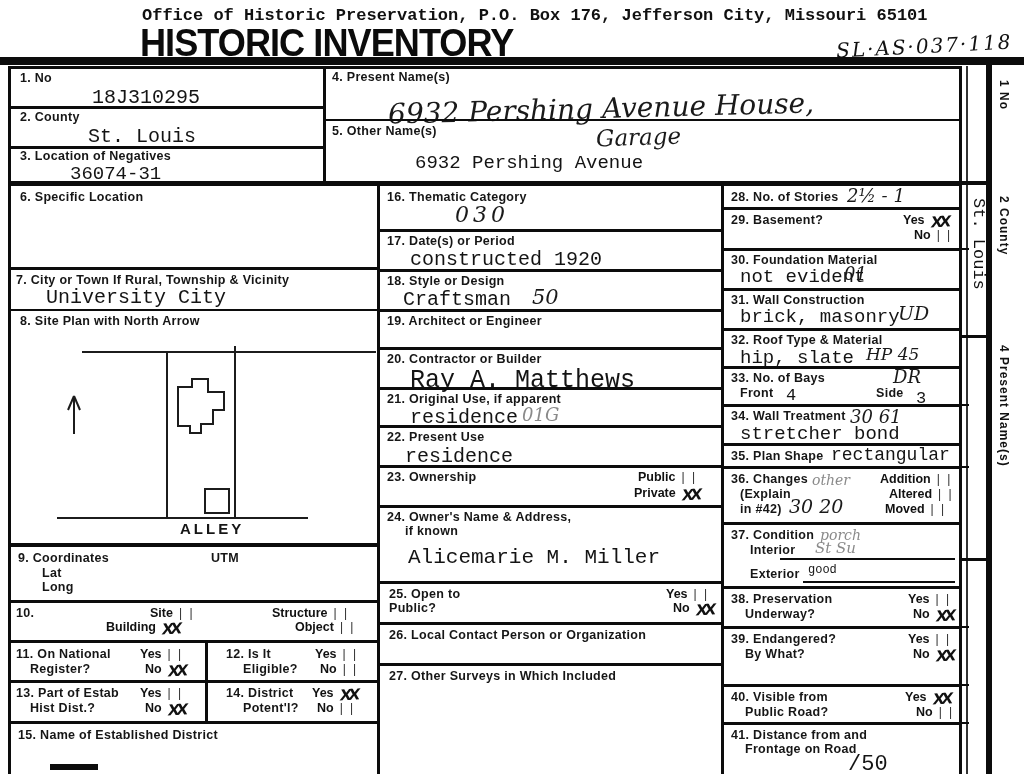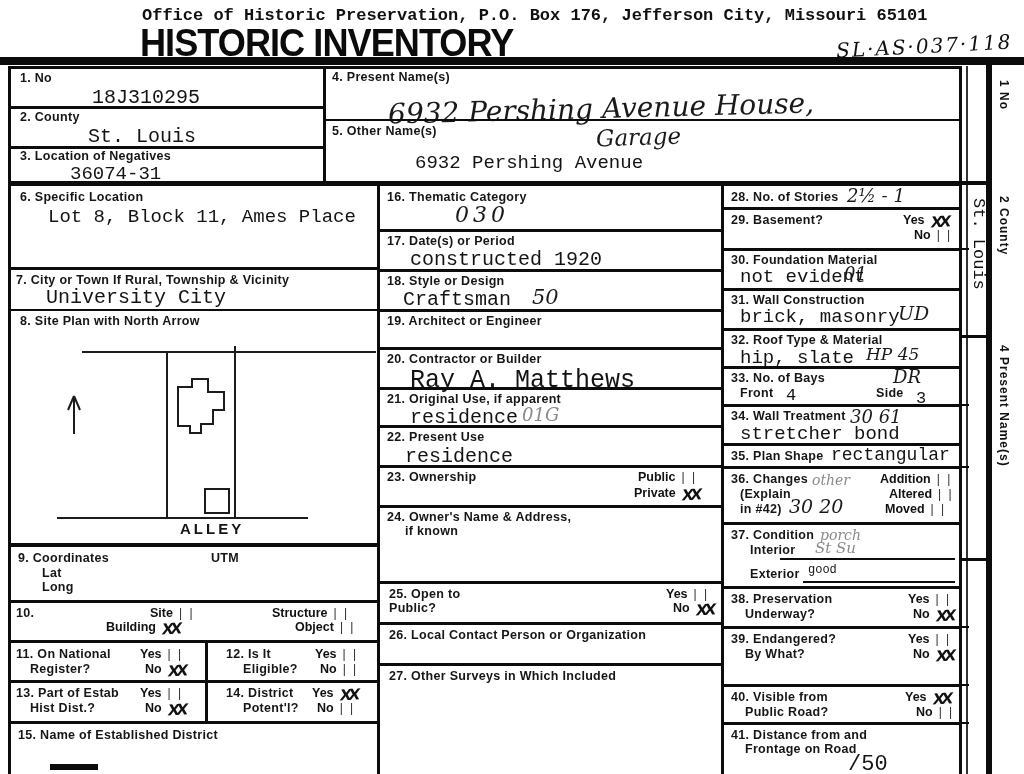--- a/index.html
+++ b/index.html
@@ -69,21 +69,20 @@
   <div class="typed" style="left:70px;top:163px">36074-31</div>
 
   <div class="lbl" style="left:332px;top:70px">4. Present Name(s)</div>
   <div class="hand" style="left:388px;top:92px;font-size:28px;transform:rotate(-1.5deg)">6932 Pershing Avenue House,</div>
   <div class="hr" style="left:323px;top:119px;width:639px;height:2px"></div>
   <div class="lbl" style="left:332px;top:124px">5. Other Name(s)</div>
   <div class="hand" style="left:596px;top:124px;font-size:23px;transform:rotate(-2deg)">Garage</div>
   <div class="typed" style="left:415px;top:152px">6932 Pershing Avenue</div>
 
   <div class="lbl" style="left:20px;top:190px">6. Specific Location</div>
-  <div class="typed" style="left:48px;top:206px">Lot 8, Block 11, Ames Place</div>
   <div class="hr" style="left:8px;top:267px;width:370px;height:3px"></div>
 
   <div class="lbl" style="left:16px;top:273px">7. City or Town</div>
   <div class="lbl" style="left:113px;top:273px">If Rural, Township &amp; Vicinity</div>
   <div class="typed" style="left:46px;top:286px;font-size:20px">University City</div>
   <div class="hr" style="left:8px;top:309px;width:370px;height:2px"></div>
 
   <div class="lbl" style="left:20px;top:314px">8. Site Plan with North Arrow</div>
 
   <svg style="left:8px;top:332px" width="370" height="210" viewBox="0 0 370 210">
@@ -212,20 +211,21 @@
       <span class="mk e">| |</span>
     </div>
   <div class="pair" style="left:634px;top:486px">
     <span>Private</span>
       <span class="mk x">XX</span>
     </div>
   <div class="hr" style="left:379px;top:505px;width:343px;height:3px"></div>
 
   <div class="lbl" style="left:387px;top:510px">24. Owner's Name &amp; Address,</div>
   <div class="lbl" style="left:405px;top:524px">if known</div>
+  <div class="typed" style="left:408px;top:546px;font-size:21px">Alicemarie M. Miller</div>
   <div class="hr" style="left:379px;top:581px;width:343px;height:3px"></div>
 
   <div class="lbl" style="left:389px;top:587px">25. Open to</div>
   <div class="pair" style="left:666px;top:587px">
     <span>Yes</span>
       <span class="mk e">| |</span>
     </div>
   <div class="lbl" style="left:389px;top:601px">Public?</div>
   <div class="pair" style="left:673px;top:601px">
     <span>No</span>

